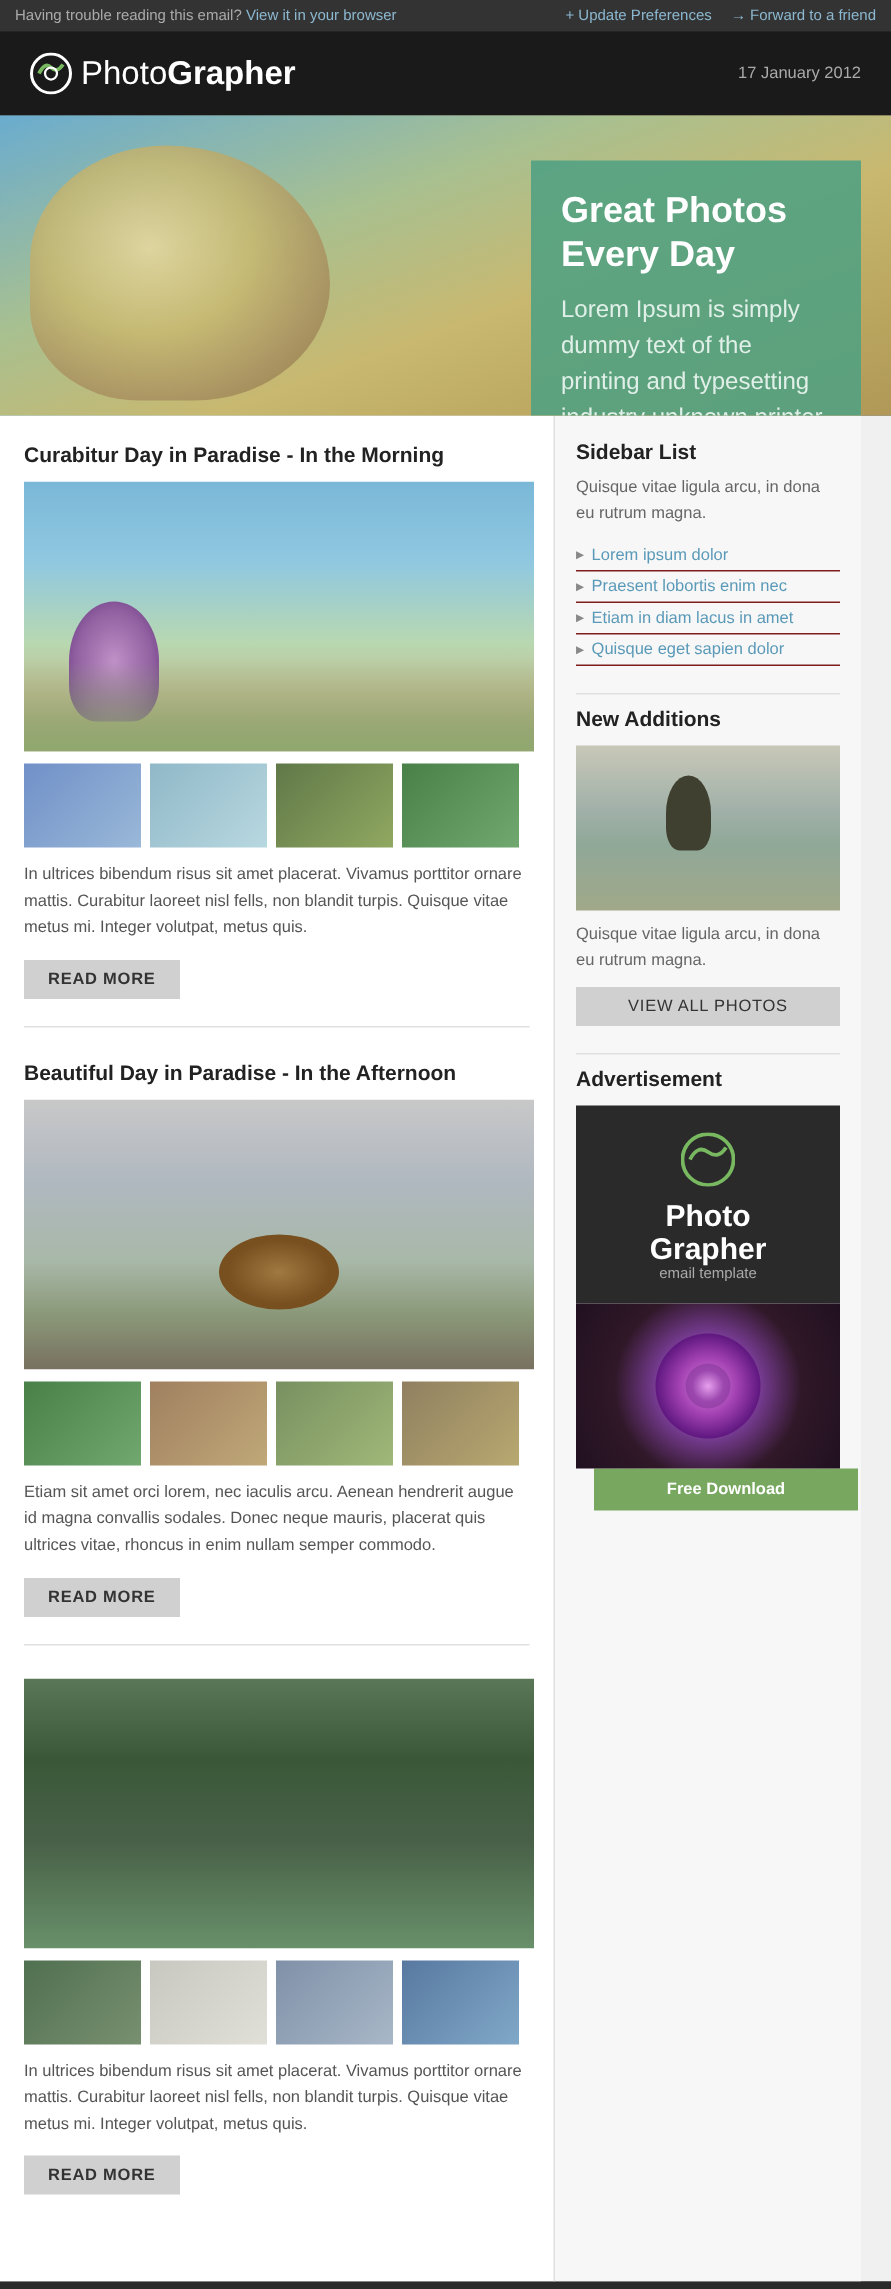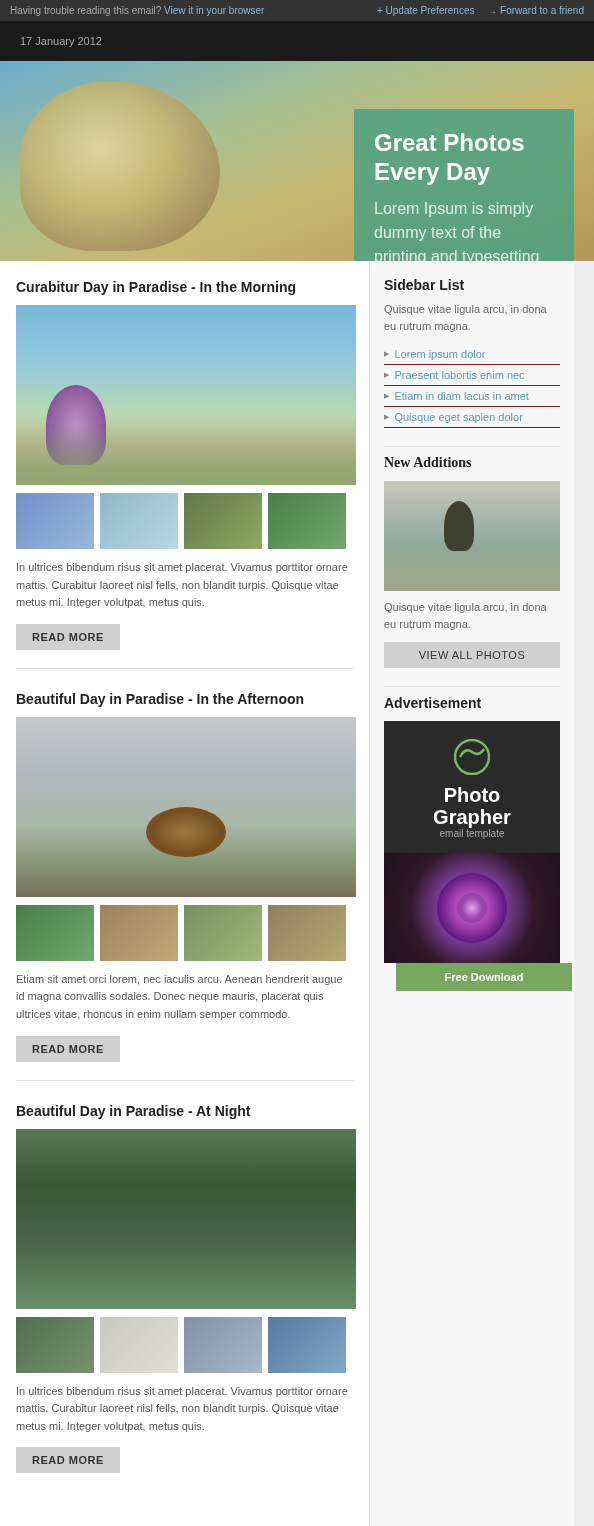--- a/index.html
+++ b/index.html
@@ -71,21 +71,21 @@
       top: 20px;
       width: 200px;
       height: 170px;
       background: radial-gradient(ellipse at 40% 40%, #e8d8a0 0%, #c8b870 40%, #a89060 70%, #887040 100%);
       border-radius: 50% 60% 50% 40%;
       opacity: 0.85;
     }
     .hero-overlay {
       position: absolute;
       right: 20px;
-      top: 48px;
+      top: 30px;
       width: 220px;
       background-color: rgba(80, 160, 130, 0.88);
       padding: 20px;
       color: #fff;
     }
     .hero-overlay h2 {
       font-size: 24px;
       font-weight: bold;
       line-height: 1.2;
       margin-bottom: 10px;
@@ -277,21 +277,20 @@
       content: '▶';
       font-size: 7px;
       color: #888;
     }
 
     .new-additions-title {
       font-size: 14px;
       font-weight: bold;
       color: #222;
       margin-bottom: 10px;
-      font-family: Liberation Serif, serif;
     }
 
     .new-additions-photo {
       width: 176px;
       height: 110px;
       background: linear-gradient(180deg, #c8c8b8 0%, #a0b0a8 40%, #90a898 60%, #a0a888 100%);
       margin-bottom: 8px;
       position: relative;
       overflow: hidden;
     }
@@ -412,20 +411,30 @@
     <span>Having trouble reading this email?</span>
     <a>View it in your browser</a>
   </span>
   <span>
     <a style="margin-right:10px;">+ Update Preferences</a>
     <a>→ Forward to a friend</a>
   </span>
 </div>
 
 <div class="header">
+  <div class="logo">
+    <svg class="logo-icon" viewBox="0 0 28 28">
+      <circle cx="14" cy="14" r="13" fill="none" stroke="#fff" stroke-width="2"></circle>
+      <path d="M6 14 Q10 6 14 10 Q18 14 22 8" fill="none" stroke="#78b860" stroke-width="2.5"></path>
+      <circle cx="14" cy="14" r="4" fill="none" stroke="#fff" stroke-width="1.5"></circle>
+    </svg>
+    <span>
+      <span class="thin">Photo</span><span>Grapher</span>
+    </span>
+  </div>
   <div class="header-date">17 January 2012</div>
 </div>
 
 <div class="hero">
   <div class="hero-bg"></div>
   <div class="hero-shell"></div>
   <div class="hero-overlay">
     <h2>Great Photos Every Day</h2>
     <p>Lorem Ipsum is simply dummy text of the printing and typesetting industry unknown printer took a galley</p>
     <button class="hero-btn">READ MORE</button>
@@ -461,21 +470,20 @@
           <div class="thumb thumb-leaf"></div>
           <div class="thumb thumb-crab"></div>
           <div class="thumb thumb-plants"></div>
           <div class="thumb thumb-field"></div>
         </div>
         <p>Etiam sit amet orci lorem, nec iaculis arcu. Aenean hendrerit augue id magna convallis sodales. Donec neque mauris, placerat quis ultrices vitae, rhoncus in enim nullam semper commodo.</p>
         <button class="read-more-btn">READ MORE</button>
       </div>
 
       <div class="article">
-        <h2>Beautiful Day in Paradise - At Night</h2>
         <div class="main-photo">
           <div class="photo-night"></div>
         </div>
         <div class="thumb-row">
           <div class="thumb thumb-forest"></div>
           <div class="thumb thumb-sheep"></div>
           <div class="thumb thumb-duck"></div>
           <div class="thumb thumb-pond"></div>
         </div>
         <p>In ultrices bibendum risus sit amet placerat. Vivamus porttitor ornare mattis. Curabitur laoreet nisl fells, non blandit turpis. Quisque vitae metus mi. Integer volutpat, metus quis.</p>

